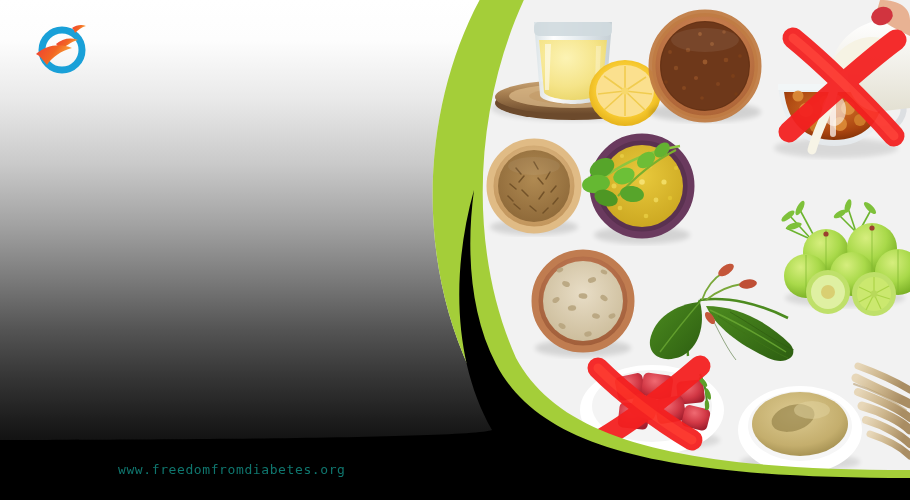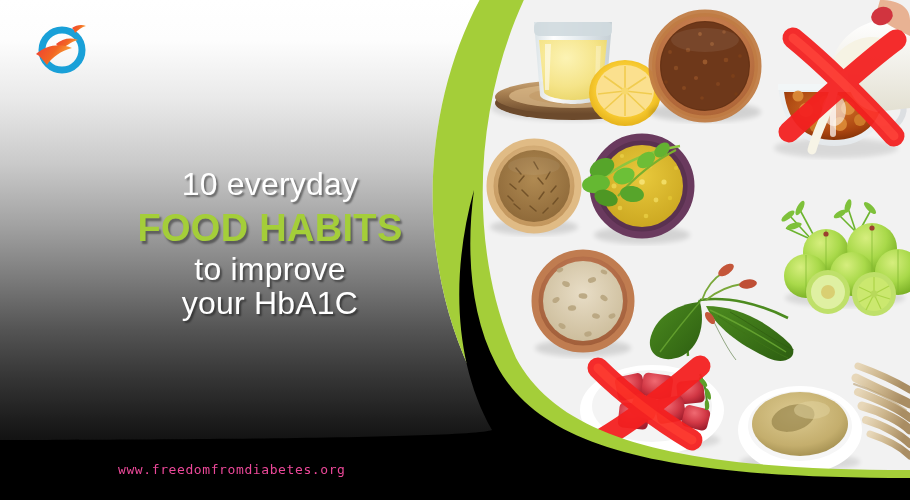--- a/index.html
+++ b/index.html
@@ -73,21 +73,21 @@
     padding: 6px 0 5px 0;
   }
 
   
   .footer-url {
     position: absolute;
     left: 118px;
     top: 462px;
     font-size: 13px;
     letter-spacing: 0.6px;
-    color: #ec4899;
+    color: #0f766e;
     font-family: "DejaVu Sans Mono", monospace;
     z-index: 25;
   }
 
   
   .logo {
     position: absolute;
     left: 28px;
     top: 18px;
     width: 70px;
@@ -524,22 +524,16 @@
           <stop offset="100%" stop-color="#fbb040"></stop>
         </linearGradient>
       </defs>
       <circle cx="34" cy="32" r="20" fill="none" stroke="#19a0d8" stroke-width="7"></circle>
       <path d="M44,10 C48,7 54,6 58,8 C54,9 50,12 47,15 C46,12 45,11 44,10 Z" fill="url(#birdG)"></path>
       <path d="M28,26 C34,21 42,19 50,22 C43,24 37,28 33,33 C31,30 30,28 28,26 Z" fill="url(#birdG)"></path>
       <path d="M8,36 C18,27 32,25 44,30 C33,33 24,39 19,47 C15,42 12,38 8,36 Z" fill="url(#birdG)"></path>
     </svg>
   </div>
 
-  <div class="headline">
-    <span class="hl-line hl-thin">10 everyday</span>
-    <span class="hl-line hl-bold">FOOD HABITS</span>
-    <span class="hl-line hl-thin">to improve</span>
-    <span class="hl-line hl-thin">your HbA1C</span>
-  </div>
 
   <div class="footer-url">www.freedomfromdiabetes.org</div>
 
 </div>
 
 </body></html>

